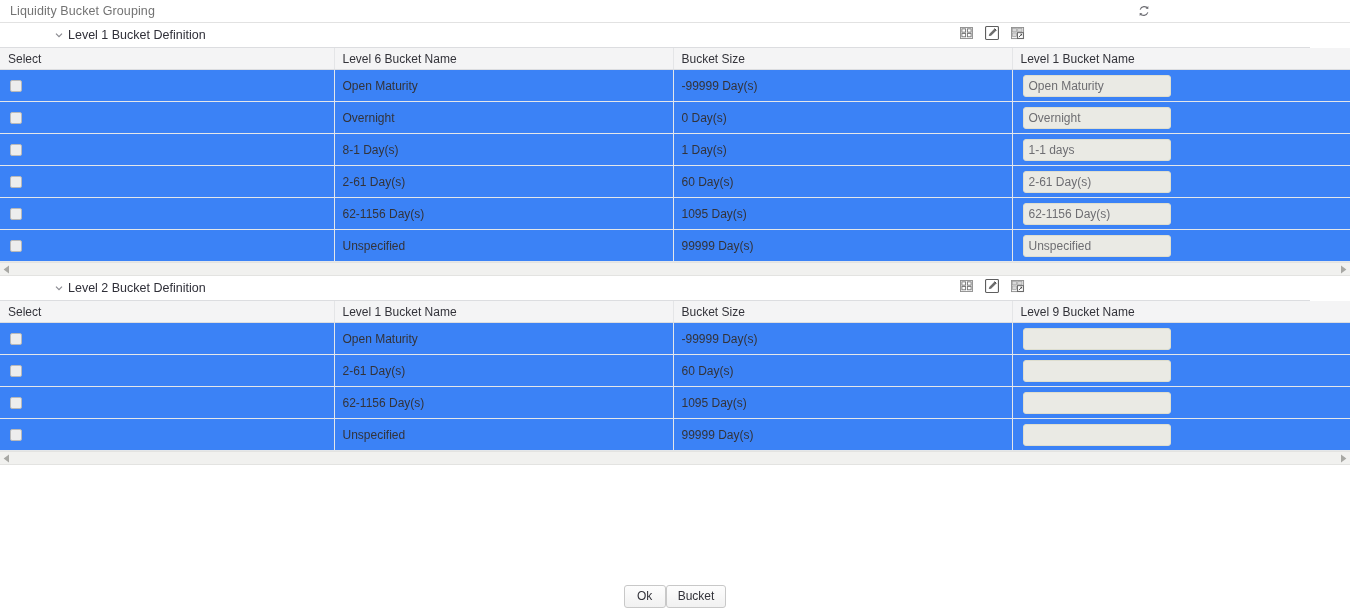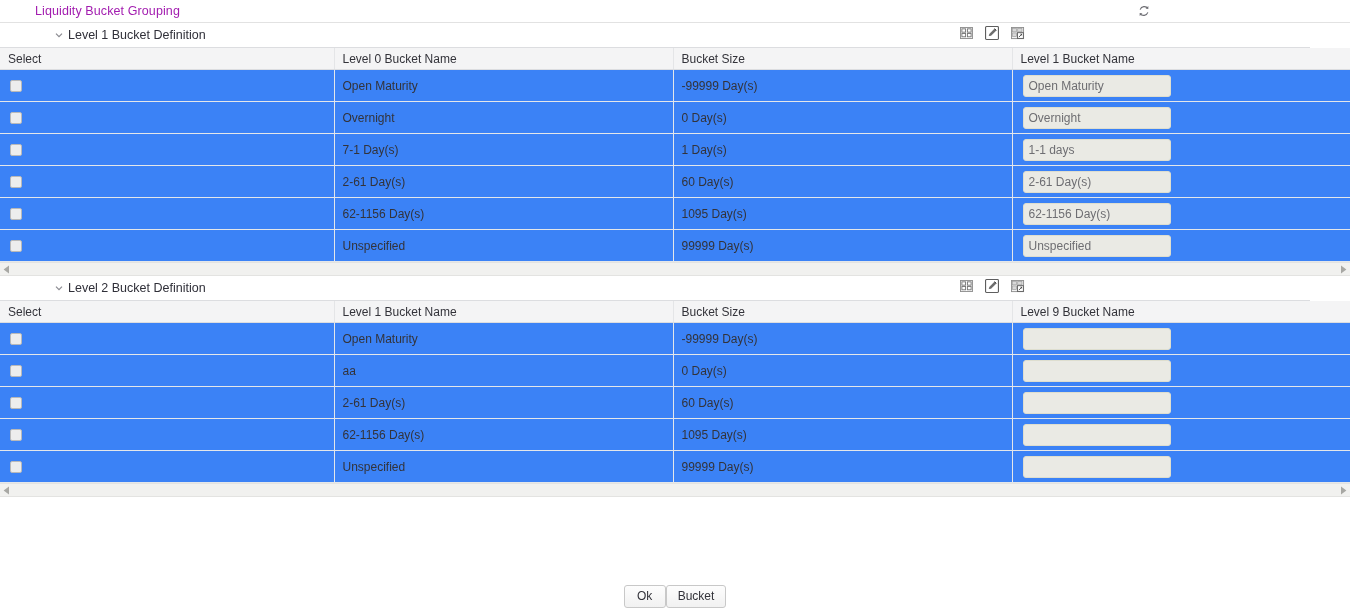--- a/index.html
+++ b/index.html
@@ -22,23 +22,22 @@
     height: 23px;
     border-bottom: 1px solid #e2e2e2;
     display: flex;
     align-items: center;
     position: relative;
     padding: 0 0 0 10px;
     box-sizing: border-box;
   }
   .page-title {
     font-size: 12.5px;
-    color: #a21caf;
+    color: #737373;
     letter-spacing: .1px;
-    margin-left: 25px;
   }
   .header-actions {
     position: absolute;
     right: 196px;
     top: 2px;
     display: flex;
     align-items: center;
   }
   .icon-btn {
     width: 20px;
@@ -263,21 +262,21 @@
         <table class="gridtable">
           <colgroup>
             <col class="col-select">
             <col class="col-srcname">
             <col class="col-size">
             <col class="col-input">
           </colgroup>
           <thead>
             <tr>
               <th>Select</th>
-              <th>Level 0 Bucket Name</th>
+              <th>Level 6 Bucket Name</th>
               <th>Bucket Size</th>
               <th>Level 1 Bucket Name</th>
             </tr>
           </thead>
           <tbody>
             <tr>
               <td><span class="chk"></span></td>
               <td>Open Maturity</td>
               <td>-99999 Day(s)</td>
               <td>
@@ -287,21 +286,21 @@
             <tr>
               <td><span class="chk"></span></td>
               <td>Overnight</td>
               <td>0 Day(s)</td>
               <td>
                 <input class="cellinput" type="text" value="Overnight" style="">
               </td>
             </tr>
             <tr>
               <td><span class="chk"></span></td>
-              <td>7-1 Day(s)</td>
+              <td>8-1 Day(s)</td>
               <td>1 Day(s)</td>
               <td>
                 <input class="cellinput" type="text" value="1-1 days" style="">
               </td>
             </tr>
             <tr>
               <td><span class="chk"></span></td>
               <td>2-61 Day(s)</td>
               <td>60 Day(s)</td>
               <td>
@@ -398,28 +397,20 @@
             <tr>
               <td><span class="chk"></span></td>
               <td>Open Maturity</td>
               <td>-99999 Day(s)</td>
               <td>
                 <input class="cellinput" type="text" value="" style="">
               </td>
             </tr>
             <tr>
               <td><span class="chk"></span></td>
-              <td>aa</td>
-              <td>0 Day(s)</td>
-              <td>
-                <input class="cellinput" type="text" value="" style="">
-              </td>
-            </tr>
-            <tr>
-              <td><span class="chk"></span></td>
               <td>2-61 Day(s)</td>
               <td>60 Day(s)</td>
               <td>
                 <input class="cellinput" type="text" value="" style="">
               </td>
             </tr>
             <tr>
               <td><span class="chk"></span></td>
               <td>62-1156 Day(s)</td>
               <td>1095 Day(s)</td>

